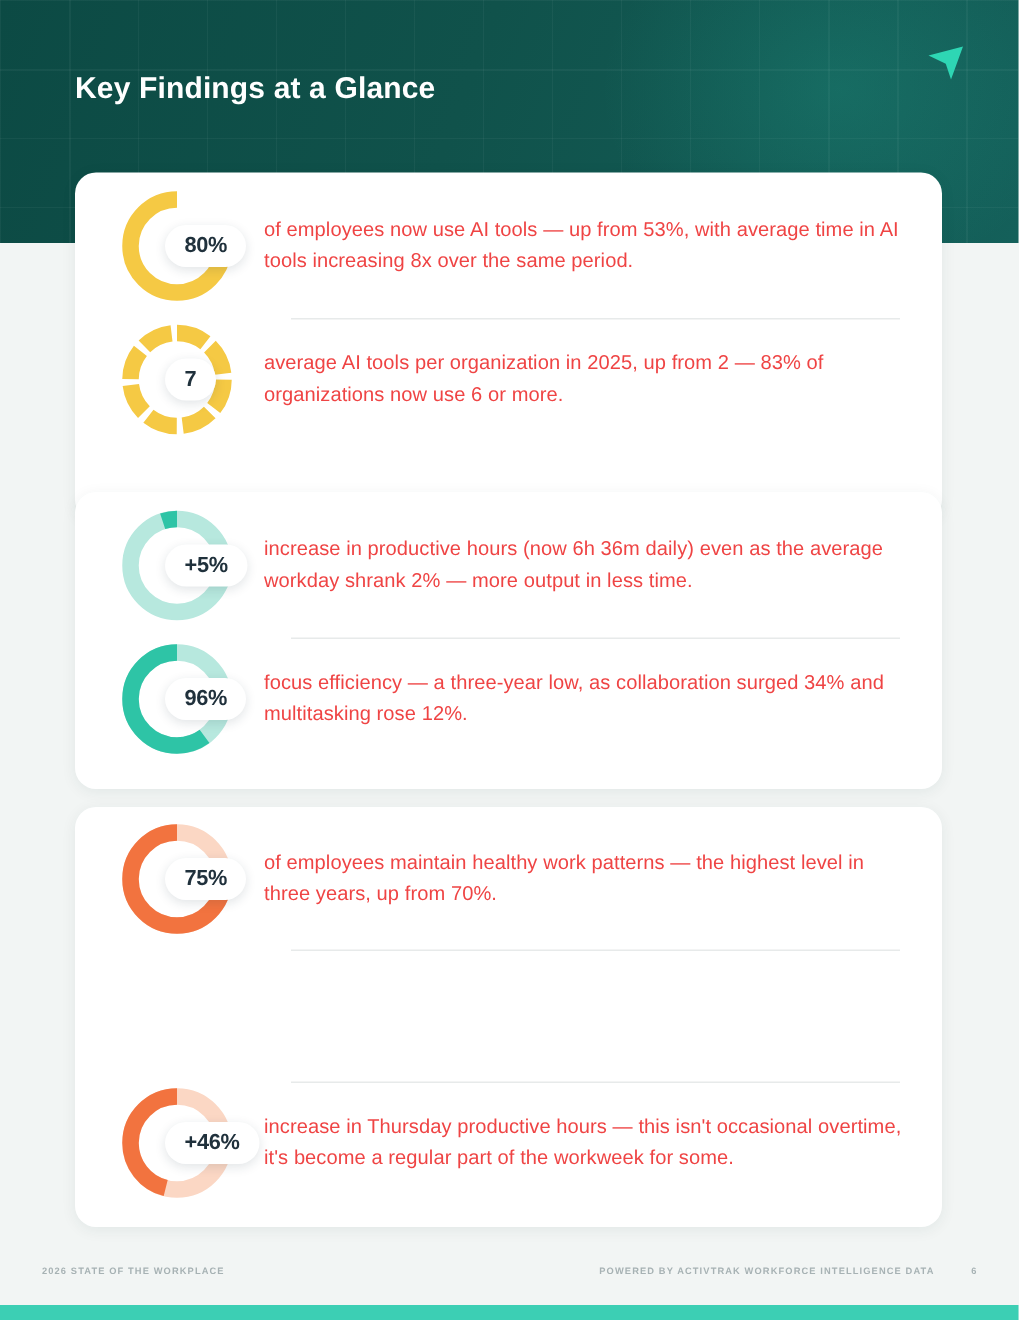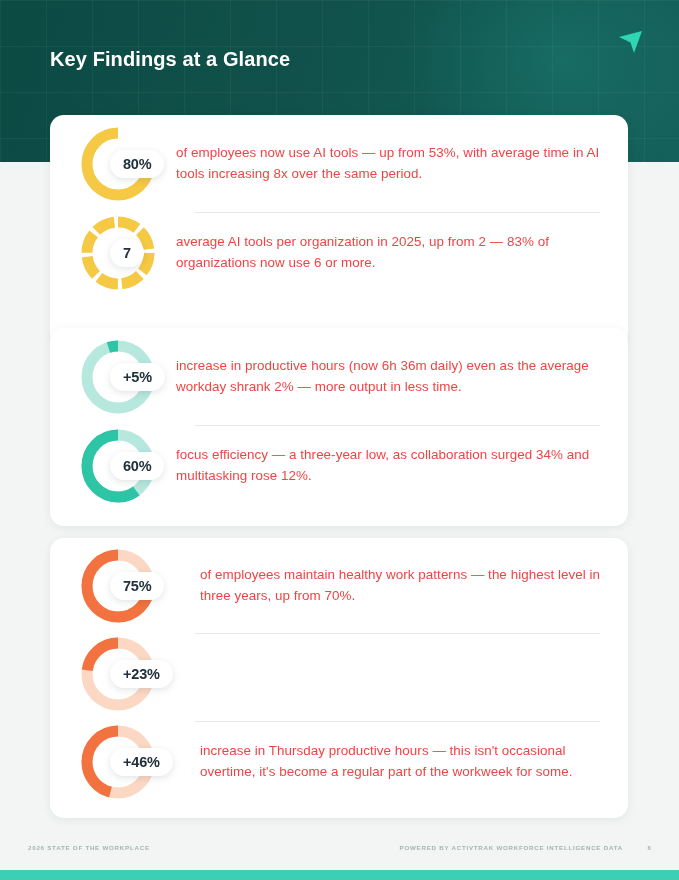--- a/index.html
+++ b/index.html
@@ -81,21 +81,21 @@
     content: "";
     position: absolute;
     top: 0;
     left: 122px;
     right: 6px;
     height: 1px;
     background: #e7eaea;
   }
   #card-1 .stat-row { margin-top: 8px; }
   #card-2 .stat-row { margin-top: 8px; }
-  #card-3 .stat-row { margin-top: 7px; gap: 24px; }
+  #card-3 .stat-row { margin-top: 7px; }
 
   
   .donut-wrap {
     position: relative;
     width: 84px;
     height: 84px;
     flex: 0 0 84px;
     margin-left: 4px;
   }
   .donut-wrap svg { display: block; }
@@ -218,44 +218,37 @@
         <div class="donut-label">+5%</div>
       </div>
       <div class="stat-text">increase in productive hours (now 6h 36m daily) even as the average workday shrank 2% — more output in less time.</div>
     </div>
     <div class="stat-row">
       <div class="donut-wrap">
         <svg viewBox="0 0 84 84" width="84" height="84">
           <circle cx="42" cy="42" r="31" fill="none" stroke="#b7e8de" stroke-width="11"></circle>
           <circle cx="42" cy="42" r="31" fill="none" stroke="#2ec4a6" stroke-width="11" stroke-linecap="butt" stroke-dasharray="116.8672467135403 77.91149780902687" transform="rotate(-90 42 42) scale(1,-1) translate(0,-84)"></circle>
         </svg>
-        <div class="donut-label">60%</div>
+        <div class="donut-label">96%</div>
       </div>
       <div class="stat-text">focus efficiency — a three-year low, as collaboration surged 34% and multitasking rose 12%.</div>
     </div>
   </div>
 <div class="card" id="card-3">
     <div class="stat-row">
       <div class="donut-wrap">
         <svg viewBox="0 0 84 84" width="84" height="84">
           <circle cx="42" cy="42" r="31" fill="none" stroke="#fbd7c4" stroke-width="11"></circle>
           <circle cx="42" cy="42" r="31" fill="none" stroke="#f2733f" stroke-width="11" stroke-linecap="butt" stroke-dasharray="146.08405839192537 48.6946861306418" transform="rotate(-90 42 42) scale(1,-1) translate(0,-84)"></circle>
         </svg>
         <div class="donut-label">75%</div>
       </div>
       <div class="stat-text">of employees maintain healthy work patterns — the highest level in three years, up from 70%.</div>
     </div>
     <div class="stat-row">
-      <div class="donut-wrap">
-        <svg viewBox="0 0 84 84" width="84" height="84">
-          <circle cx="42" cy="42" r="31" fill="none" stroke="#fbd7c4" stroke-width="11"></circle>
-          <circle cx="42" cy="42" r="31" fill="none" stroke="#f2733f" stroke-width="11" stroke-linecap="butt" stroke-dasharray="44.79911124019045 149.9796332823767" transform="rotate(-90 42 42) scale(1,-1) translate(0,-84)"></circle>
-        </svg>
-        <div class="donut-label">+23%</div>
-      </div>
     </div>
     <div class="stat-row">
       <div class="donut-wrap">
         <svg viewBox="0 0 84 84" width="84" height="84">
           <circle cx="42" cy="42" r="31" fill="none" stroke="#fbd7c4" stroke-width="11"></circle>
           <circle cx="42" cy="42" r="31" fill="none" stroke="#f2733f" stroke-width="11" stroke-linecap="butt" stroke-dasharray="89.5982224803809 105.18052204218627" transform="rotate(-90 42 42) scale(1,-1) translate(0,-84)"></circle>
         </svg>
         <div class="donut-label">+46%</div>
       </div>
       <div class="stat-text">increase in Thursday productive hours — this isn't occasional overtime, it's become a regular part of the workweek for some.</div>

